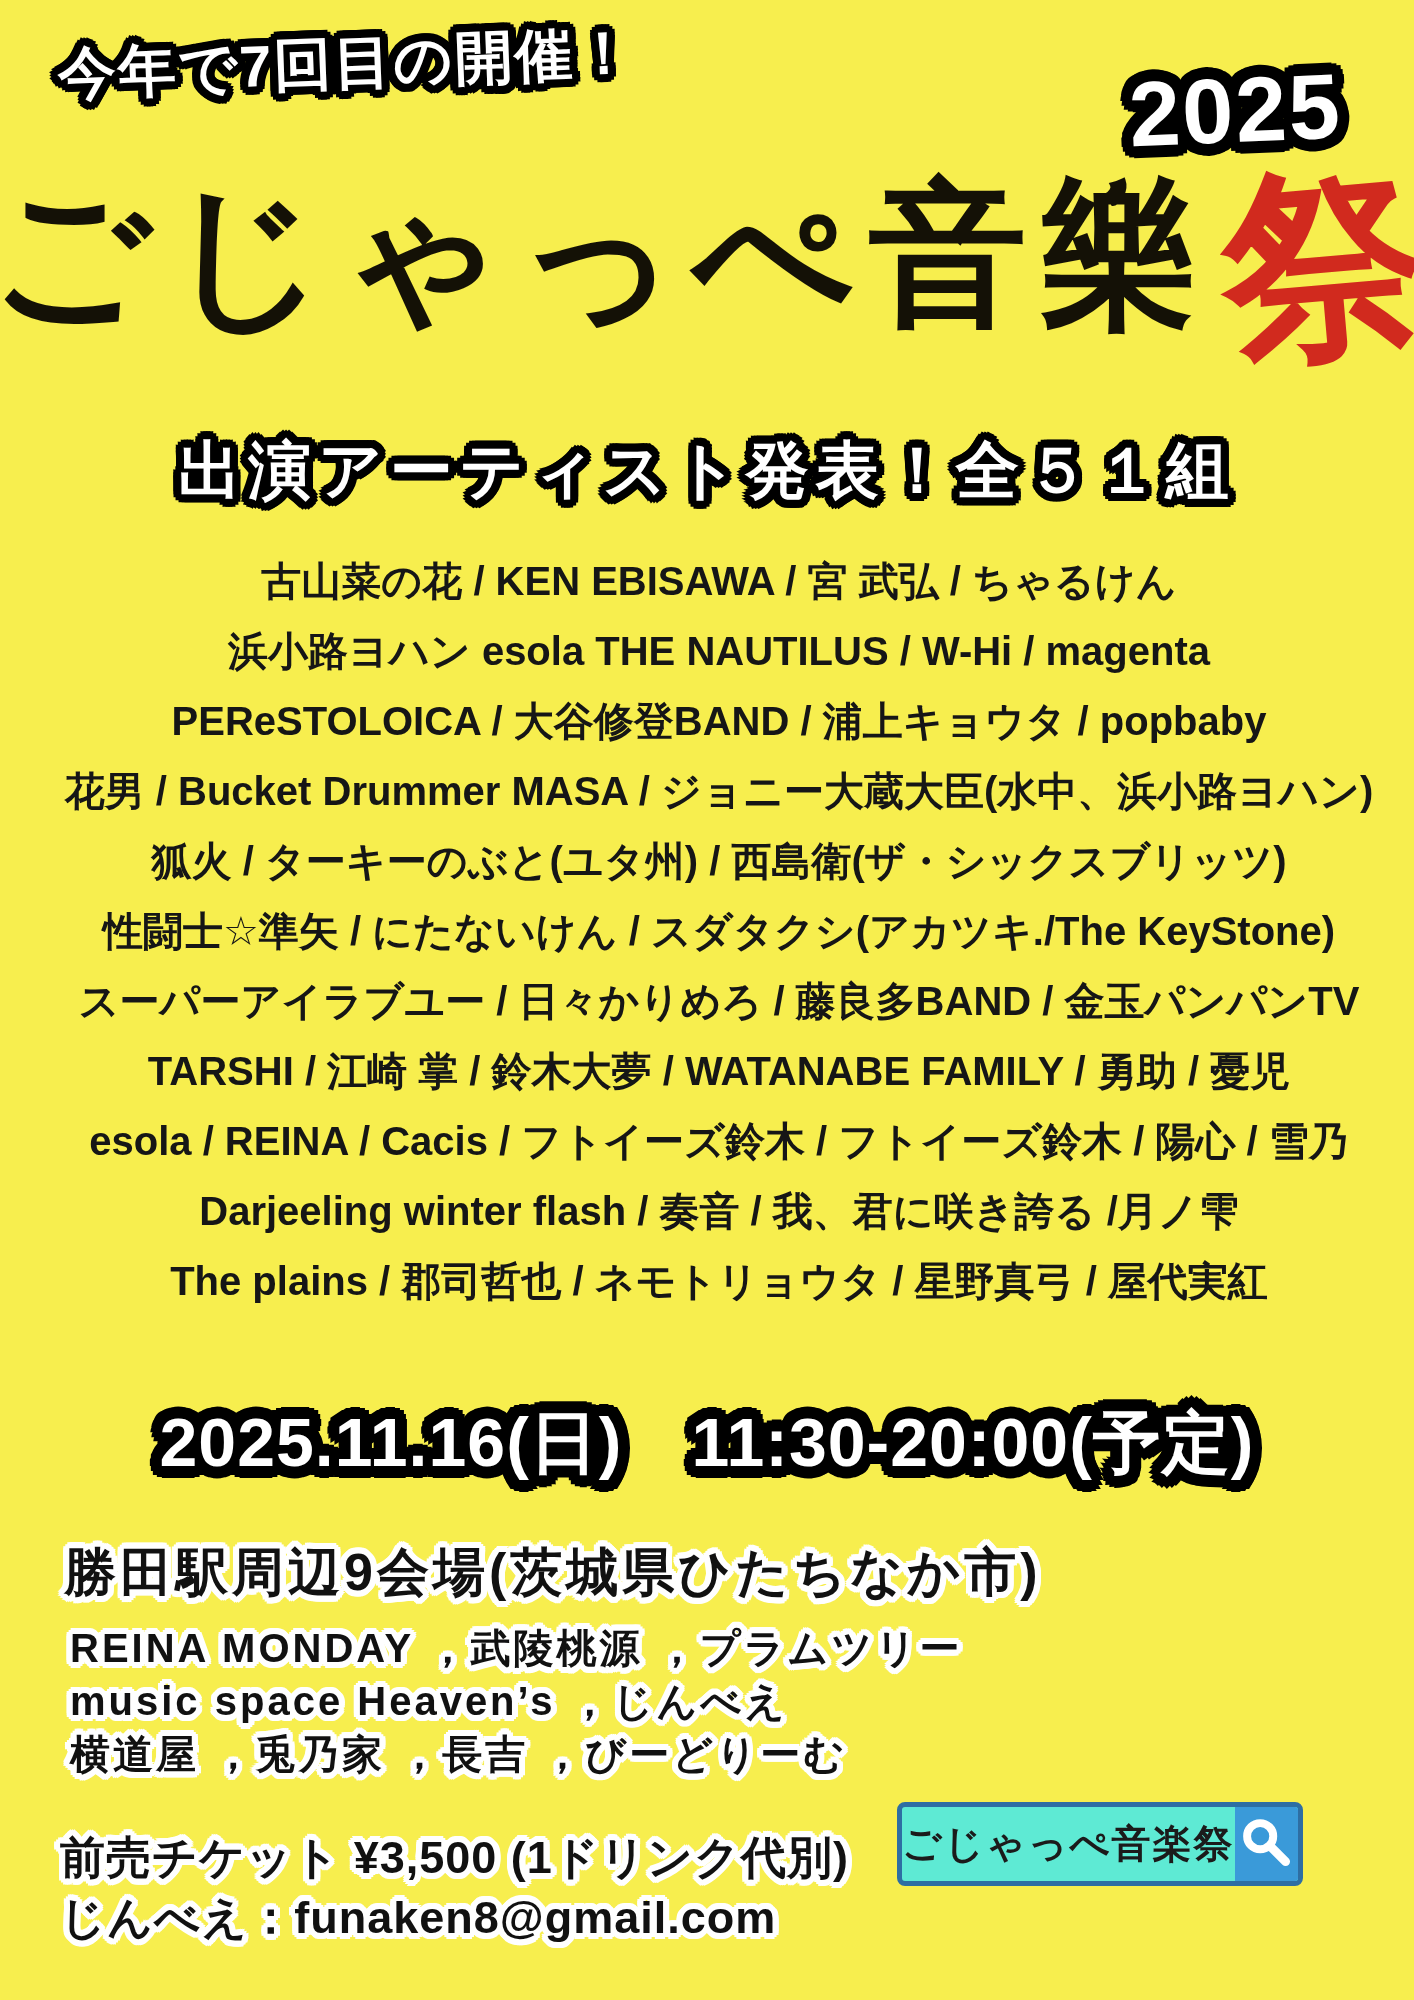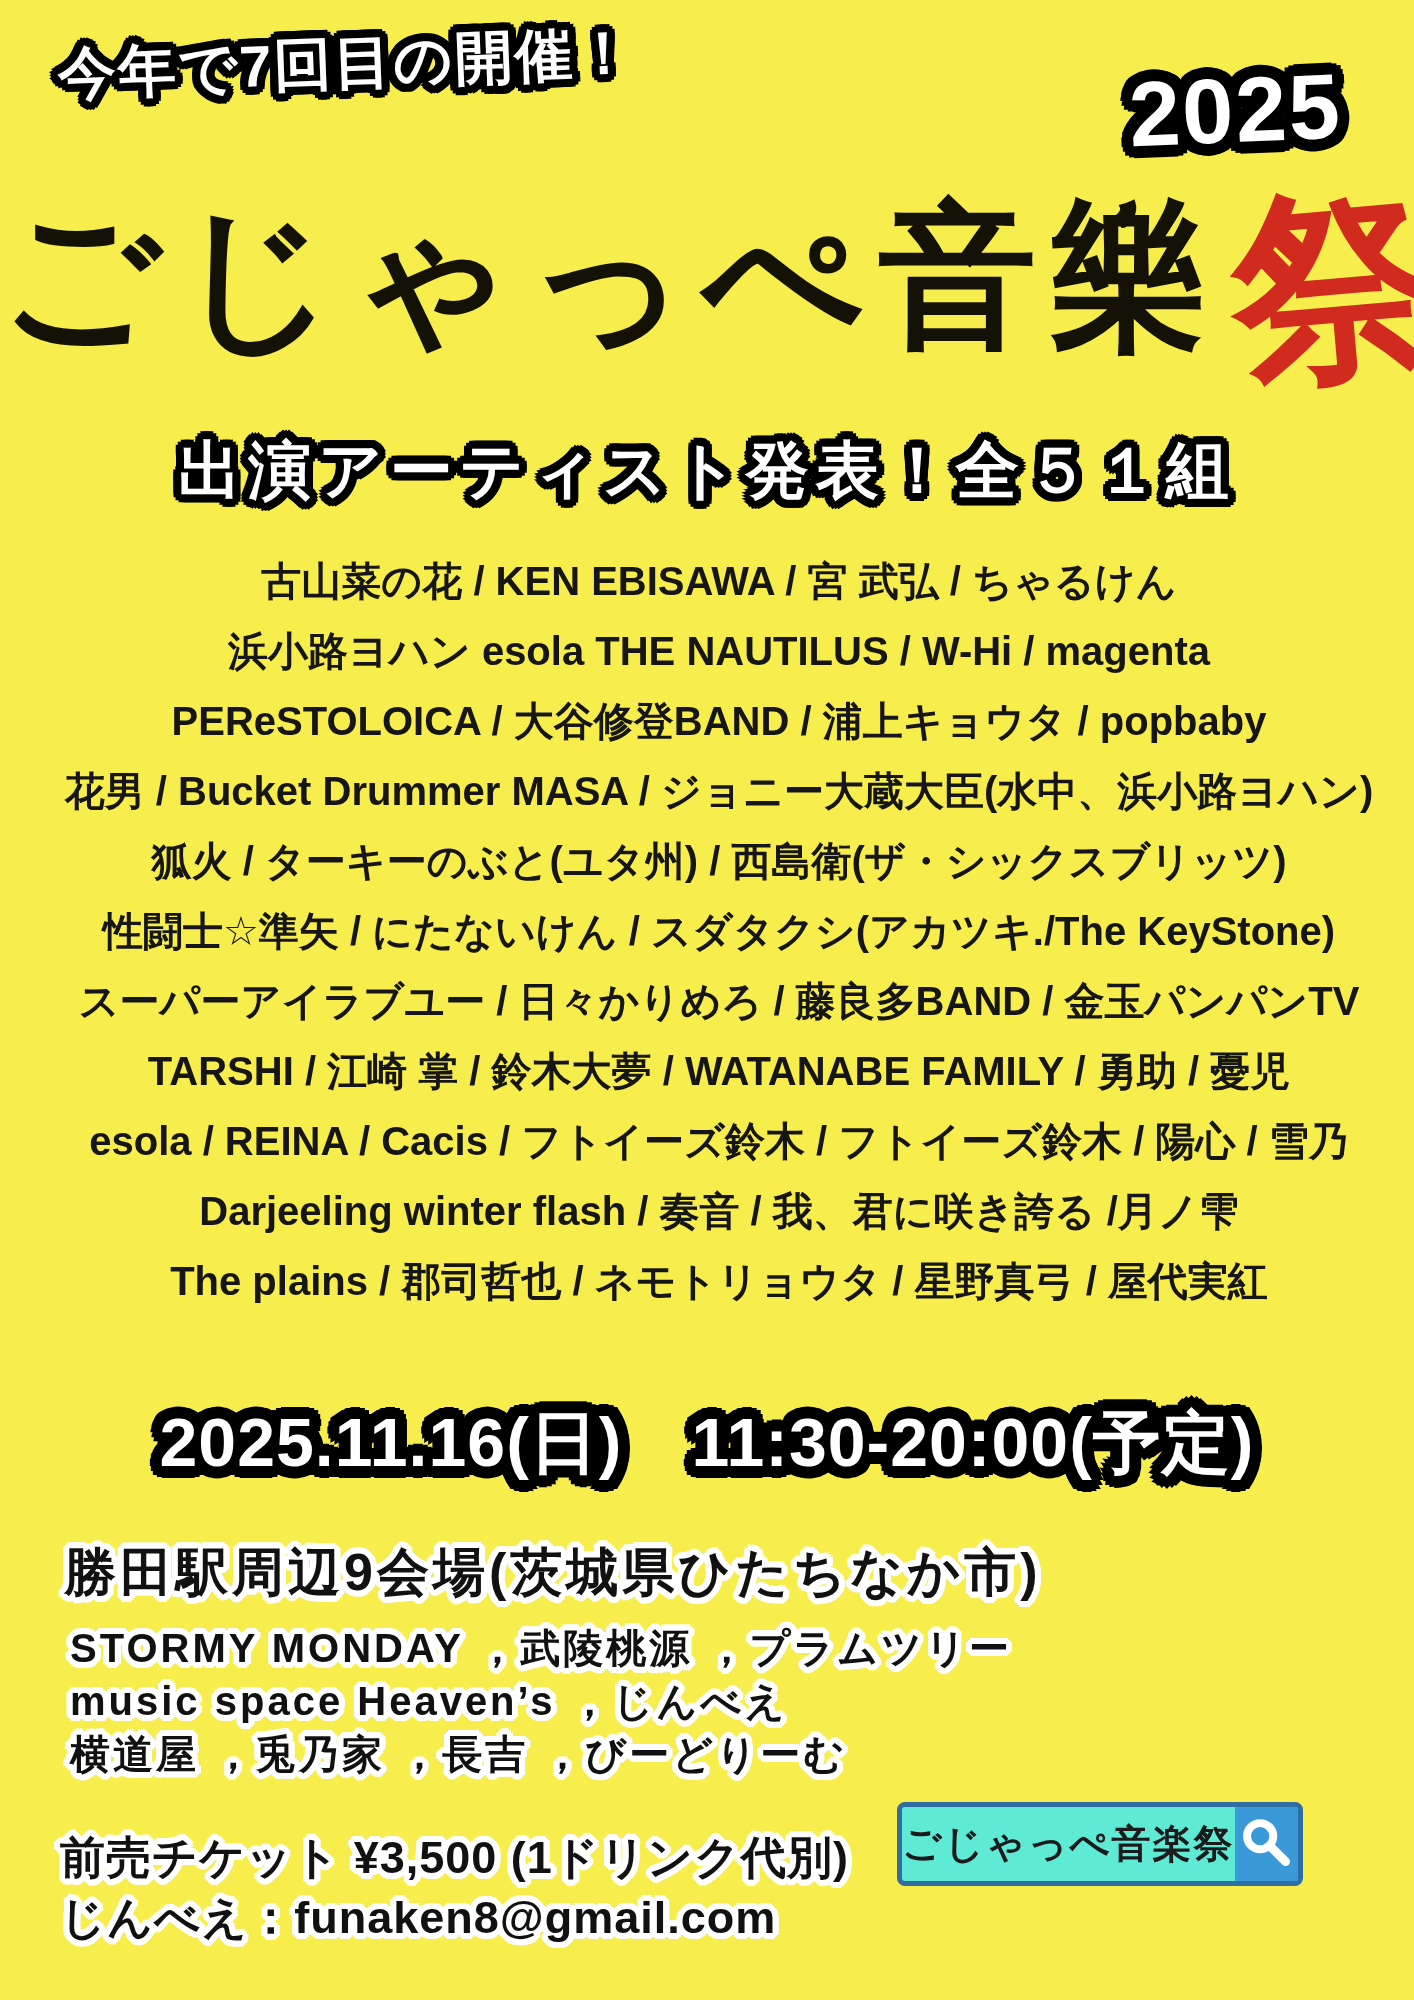--- a/index.html
+++ b/index.html
@@ -48,23 +48,22 @@
     font-size:58px;letter-spacing:2px;white-space:nowrap;
     transform:rotate(-2.2deg);transform-origin:left center;
   }
   .year{
     position:absolute;right:72px;top:58px;
     font-size:92px;letter-spacing:2px;
     transform:rotate(-2.5deg);
   }
   .logo-row{
     position:absolute;left:0;top:128px;width:100%;
-    display:flex;align-items:flex-end;justify-content:flex-start;
+    display:flex;align-items:flex-end;justify-content:center;
     white-space:nowrap;
-    margin-top:22px;
   }
   .logo-main{
     font-family:"DejaVu Serif","Liberation Serif",serif;
     font-weight:900;color:#141106;
     font-size:158px;letter-spacing:14px;line-height:1;
   }
   .logo-accent{
     font-family:"DejaVu Serif","Liberation Serif",serif;
     font-weight:900;color:#d12a1e;
     font-size:205px;line-height:1;
@@ -153,21 +152,21 @@
     <div class="artist-line">esola / REINA / Cacis / フトイーズ鈴木 / フトイーズ鈴木 / 陽心 / 雪乃</div>
     <div class="artist-line">Darjeeling winter flash / 奏音 / 我、君に咲き誇る /月ノ雫</div>
     <div class="artist-line">The plains / 郡司哲也 / ネモトリョウタ / 星野真弓 / 屋代実紅</div>
   </div>
 
   <div class="datetime ow-b12">2025.11.16(日)　11:30-20:00(予定)</div>
 
   <div class="venue-heading ob-w6">勝田駅周辺9会場(茨城県ひたちなか市)</div>
 
   <div class="venues">
-    <div class="venue-line ob-w6">STORMY MONDAY ，武陵桃源 ，プラムツリー</div>
+    <div class="venue-line ob-w6">REINA MONDAY ，武陵桃源 ，プラムツリー</div>
     <div class="venue-line ob-w6">music space Heaven’s ，じんべえ</div>
     <div class="venue-line ob-w6">横道屋 ，兎乃家 ，長吉 ，びーどりーむ</div>
   </div>
 
   <div class="tickets">
     <div class="ticket-line ob-w6">前売チケット ¥3,500 (1ドリンク代別)</div>
     <div class="ticket-line ob-w6">じんべえ：funaken8@gmail.com</div>
   </div>
 
   <div class="search-box">

